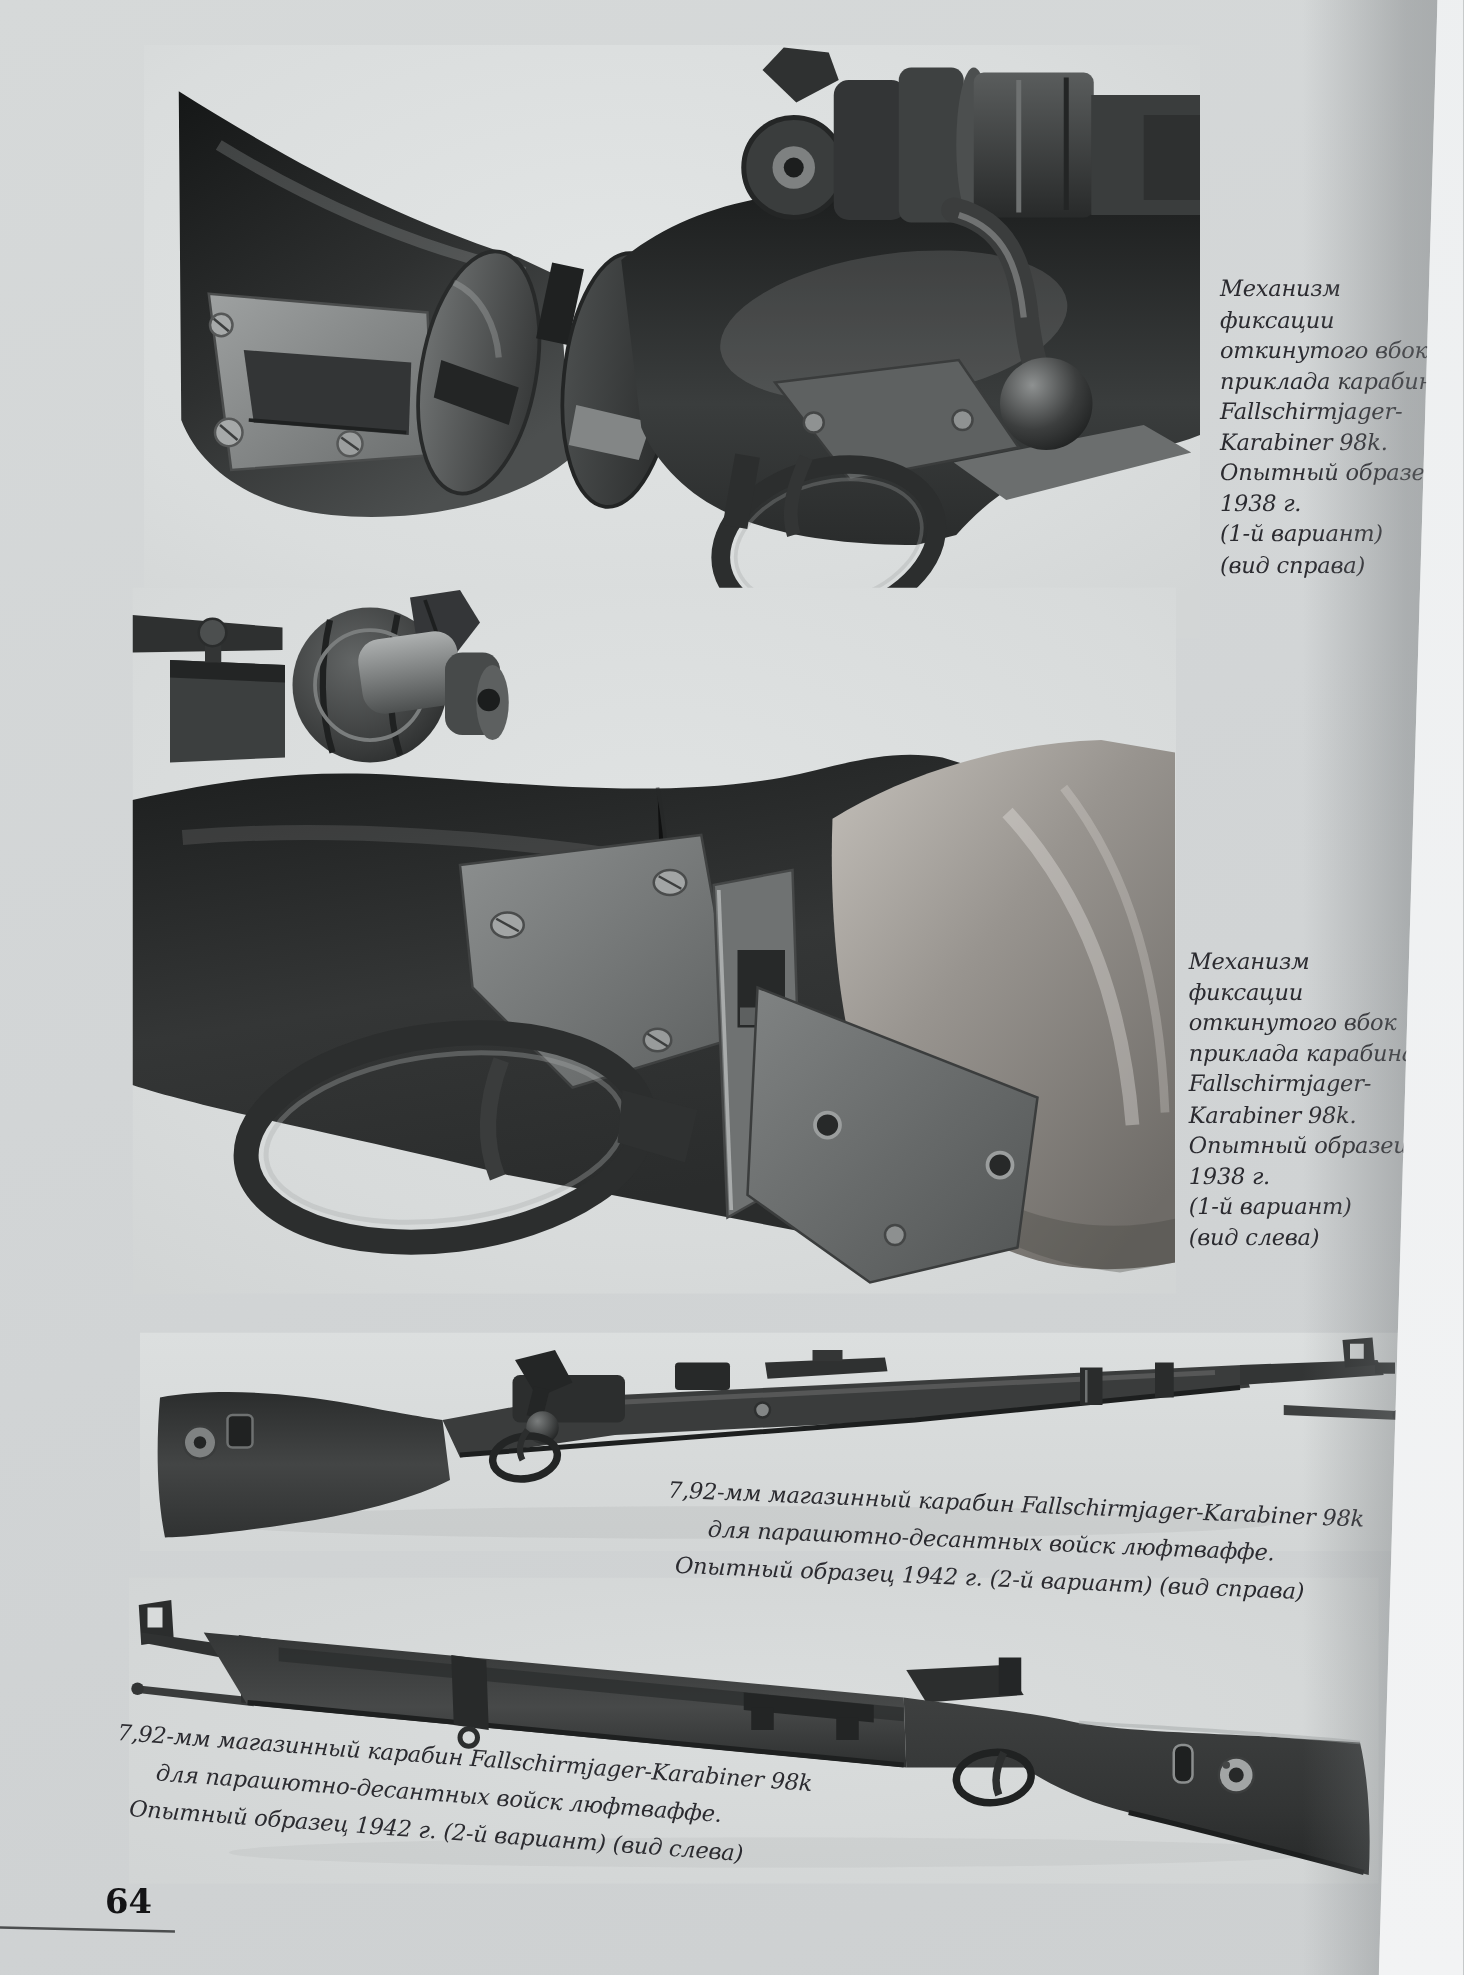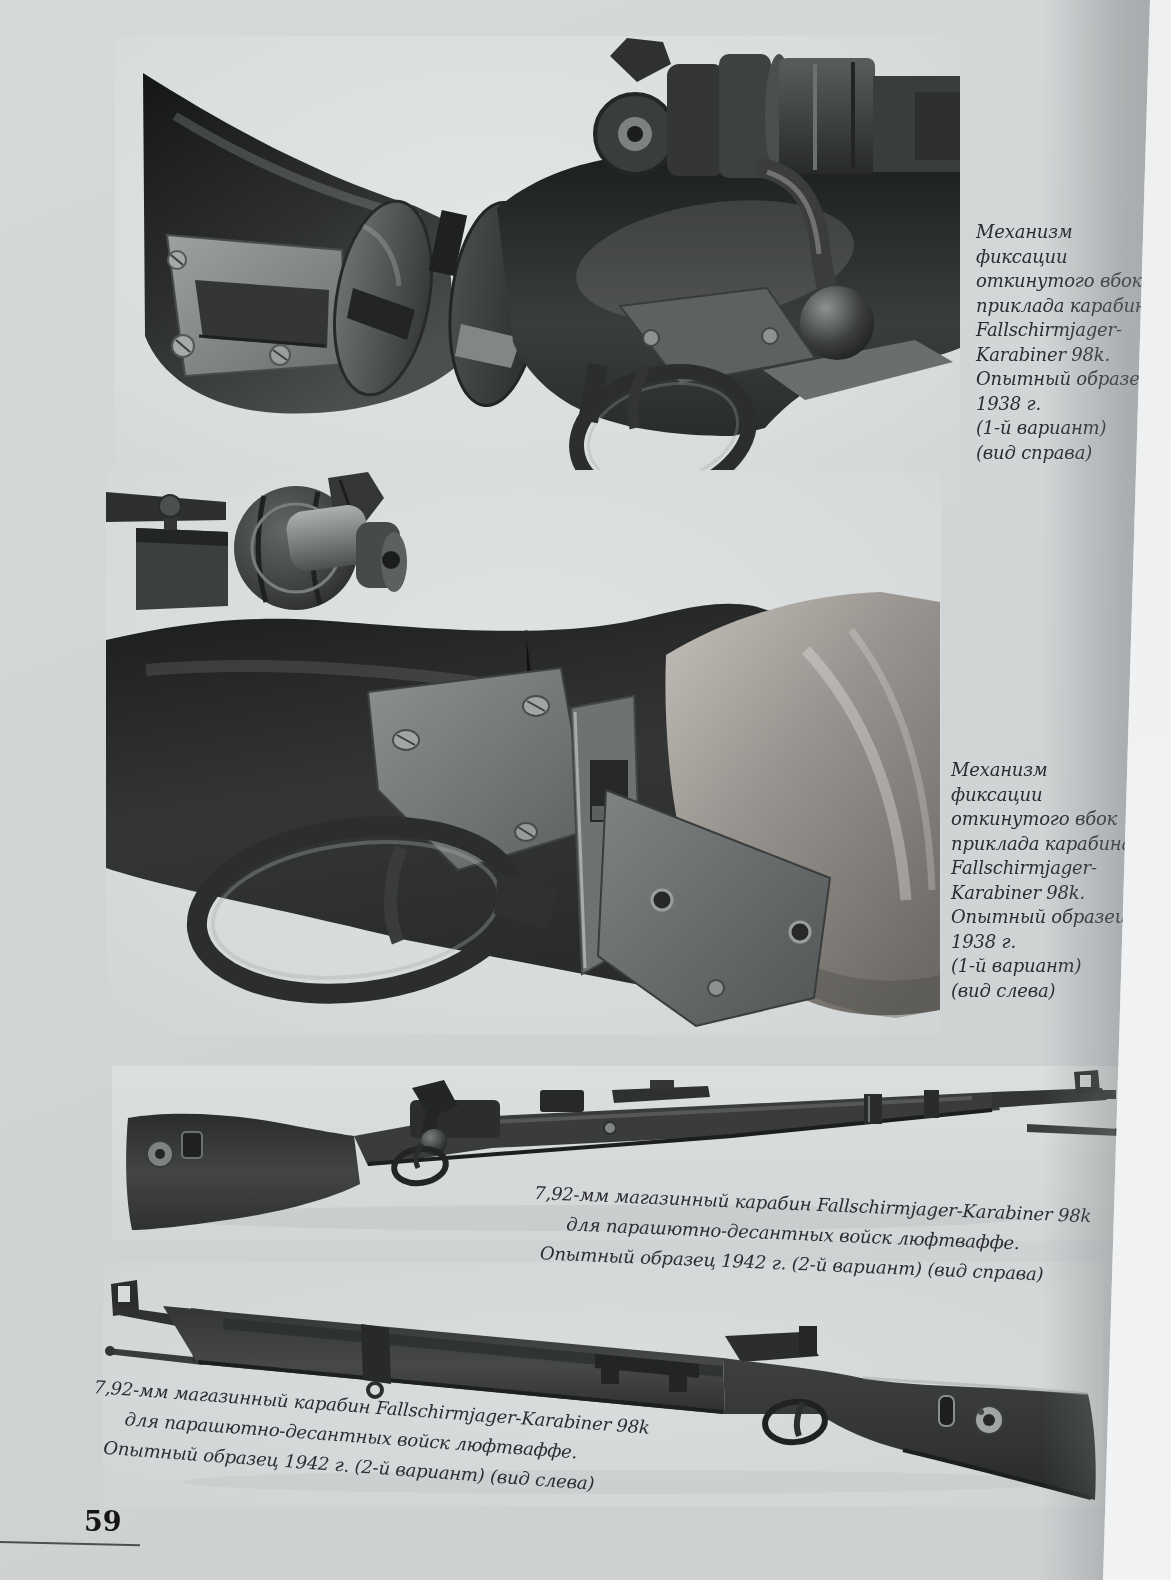--- a/index.html
+++ b/index.html
@@ -369,18 +369,18 @@
     <div class="cl">Опытный образец 1942 г. (2-й вариант) (вид справа)</div>
   </div>
 
   <div class="caption-bottom" id="cap4">
     <div class="cl">7,92-мм магазинный карабин Fallschirmjager-Karabiner 98k</div>
     <div class="cl">для парашютно-десантных войск люфтваффе.</div>
     <div class="cl">Опытный образец 1942 г. (2-й вариант) (вид слева)</div>
   </div>
 
   <div id="page-rule"></div>
-  <div id="page-num">59</div>
+  <div id="page-num">64</div>
 
   <div id="edge-shade"></div>
   <div id="outer-margin"></div>
 
 </div>
 
 </body></html>

